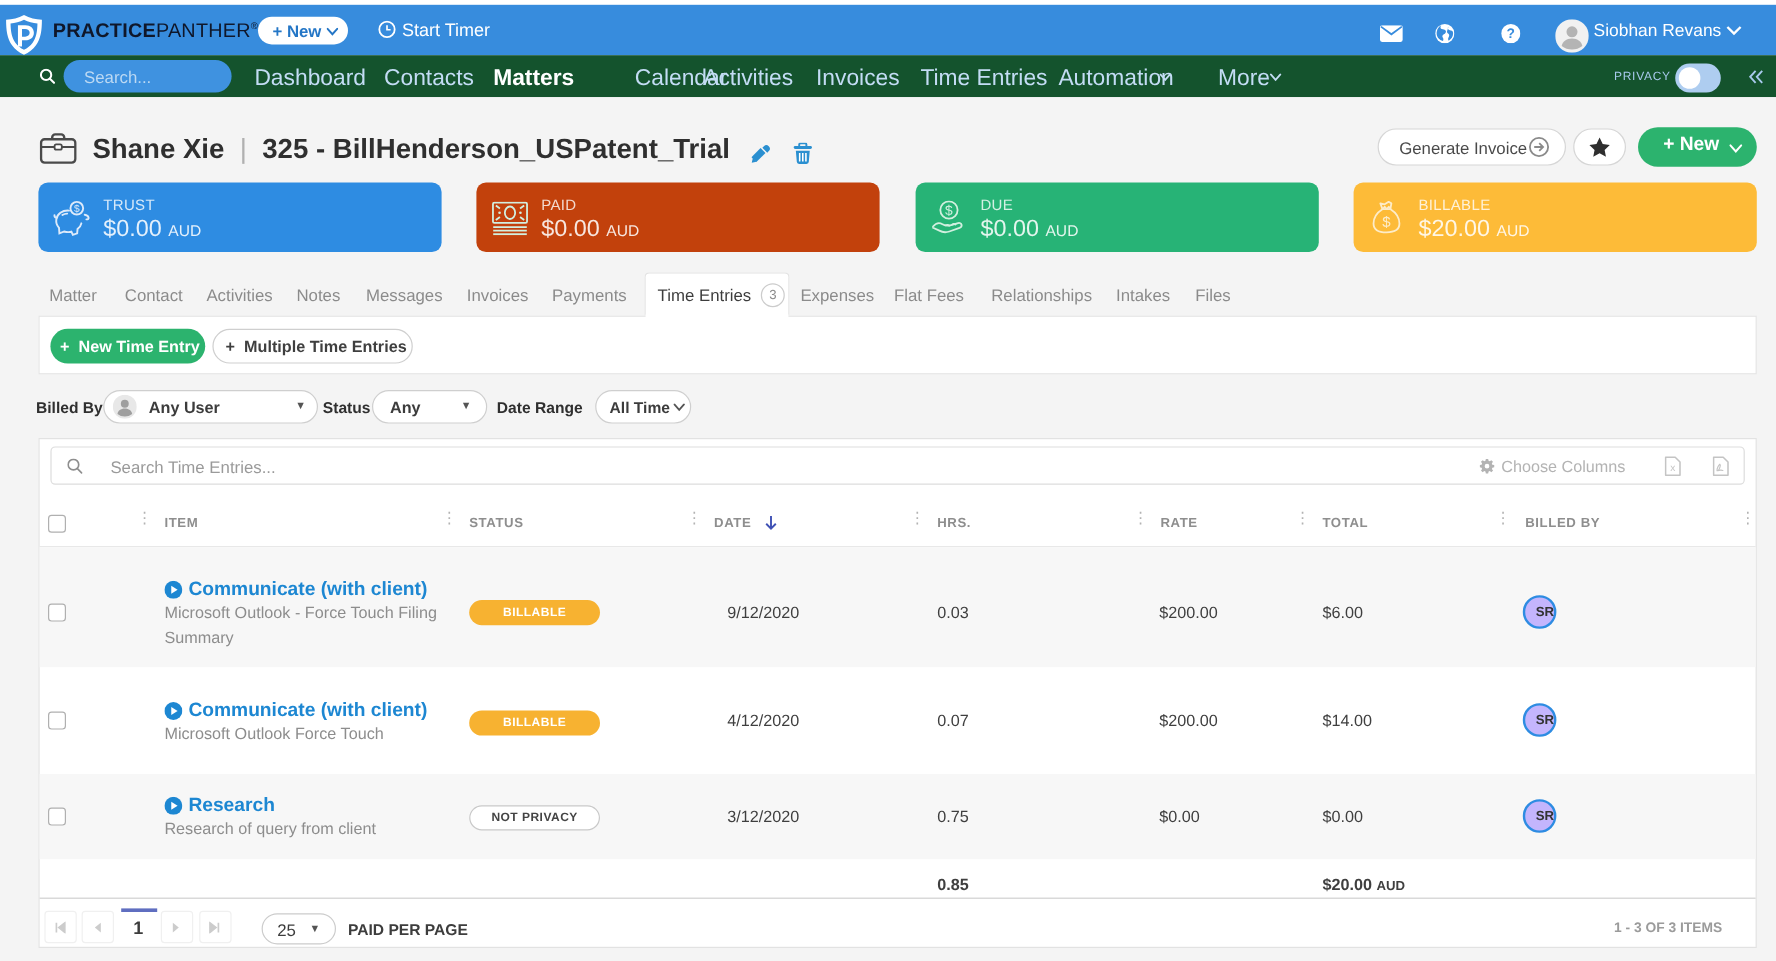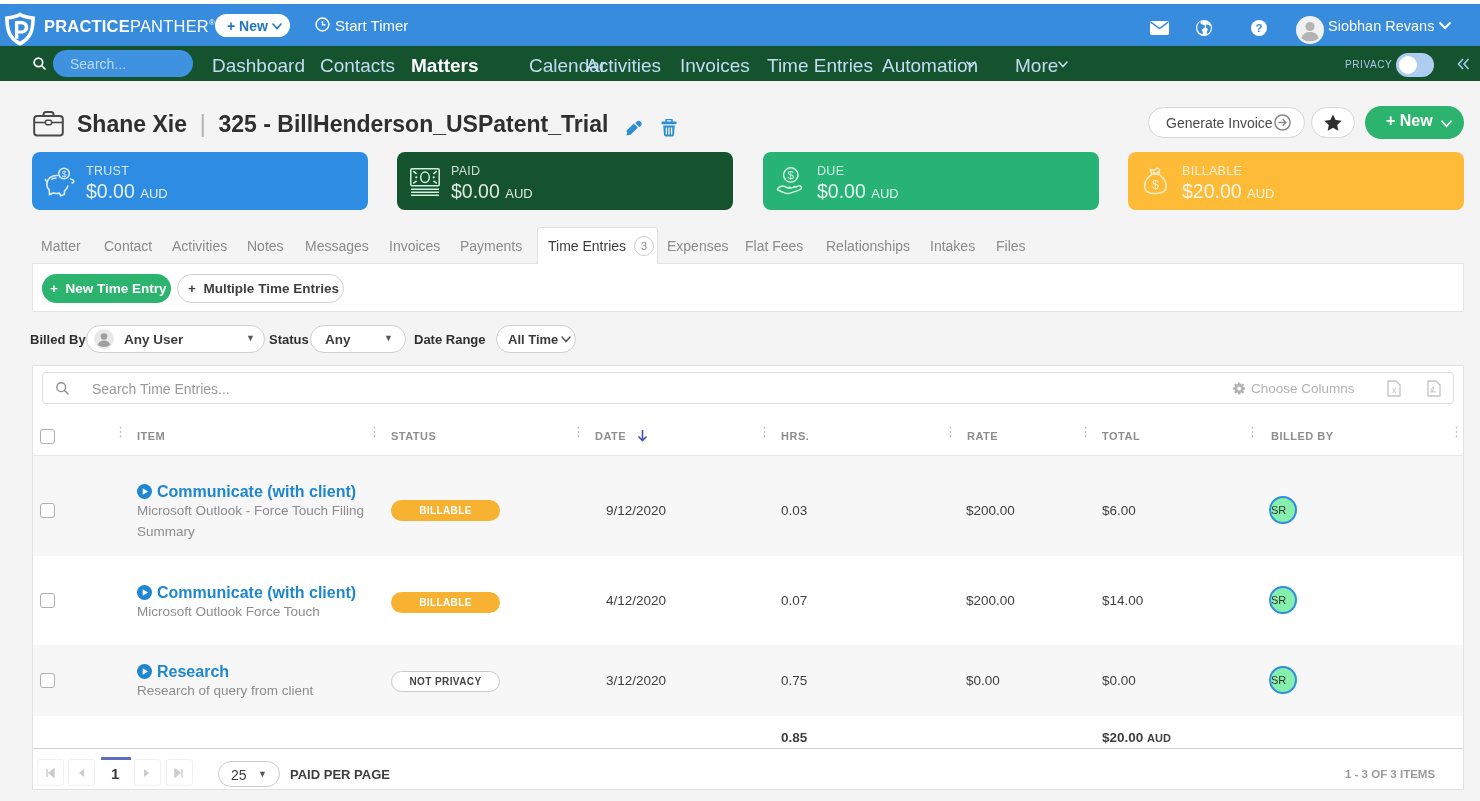--- a/index.html
+++ b/index.html
@@ -16,35 +16,35 @@
 .cardlab{position:absolute;left:54px;top:12px;font-size:12.5px;color:rgba(255,255,255,.8);letter-spacing:.3px;}
 .cardval{position:absolute;left:54px;top:28px;font-size:19.5px;color:rgba(255,255,255,.87);}
 .cardaud{font-size:13px;}
 .tab{position:absolute;top:238px;font-size:14px;color:#8b8b8b;}
 .hlab{position:absolute;top:430px;font-size:11px;font-weight:bold;color:#8e8e8e;letter-spacing:.5px;}
 .kebab{position:absolute;width:3px;color:#b3b3b3;font-size:13px;line-height:4px;}
 .cb{position:absolute;left:40px;width:15px;height:15px;border:1.6px solid #b0b0b0;border-radius:3px;background:#fff;}
 .rowtitle{position:absolute;font-size:16px;font-weight:bold;color:#1d87d2;}
 .rowsub{position:absolute;font-size:13.5px;color:#8d8d8d;}
 .cell{position:absolute;font-size:13.5px;color:#3f3f3f;}
-.sr{position:absolute;left:1269px;width:28px;height:28px;border:2px solid #2e8ce2;border-radius:50%;background:#86efac;font-size:11px;font-weight:normal;color:#333;text-align:left;line-height:24px;}
+.sr{position:absolute;left:1269px;width:28px;height:28px;border:2px solid #2e8ce2;border-radius:50%;background:#c4b5fd;font-size:11px;font-weight:bold;color:#333;text-align:right;line-height:24px;}
 .statpill{position:absolute;left:391px;width:109px;height:21px;border-radius:999px;font-size:10px;font-weight:bold;text-align:center;line-height:21px;letter-spacing:.4px;}
 .billable{background:#f7b231;color:#fff;}
 .notbill{background:#fff;border:1px solid #c9c9c9;color:#444;line-height:19px;}
 .pgbtn{position:absolute;top:759px;width:27px;height:27px;border:1px solid #f0f0f0;border-radius:3px;}
 </style>
 </head>
 <body>
 <div id="topbar" class="abs">
   <svg class="abs" style="left:4px;top:8px;" width="32" height="35" viewBox="0 0 31 34">
     <path d="M15.5 0.4 C10.9 2.9 6.1 4 1 4.3 C1 12.6 1.9 19.8 5.8 25 C8.3 28.3 11.5 30.9 15.5 32.7 C19.5 30.9 22.7 28.3 25.2 25 C29.1 19.8 30 12.6 30 4.3 C24.9 4 20.1 2.9 15.5 0.4 Z" fill="#fff"></path>
     <path d="M15.5 4.3 C12 6 8.4 7 4.6 7.4 C4.7 13.7 5.6 19 8.5 22.9 C10.4 25.4 12.7 27.3 15.5 28.6 C18.3 27.3 20.6 25.4 22.5 22.9 C25.4 19 26.3 13.7 26.4 7.4 C22.6 7 19 6 15.5 4.3 Z" fill="#378cdd"></path>
     <path d="M10.6 8.8 H16.6 C20.8 8.8 23.5 11.2 23.5 14.9 C23.5 18.6 20.8 21 16.6 21 H13.9 V26 H10.6 Z M13.9 11.8 V18 H16.4 C18.6 18 20.1 16.8 20.1 14.9 C20.1 13 18.6 11.8 16.4 11.8 Z" fill="#fff"></path>
   </svg>
-  <div class="abs" style="left:44px;top:13px;font-size:16.5px;color:#ffffff;letter-spacing:.2px;"><b>PRACTICE</b>PANTHER<span style="font-size:8px;vertical-align:7px;">®</span></div>
+  <div class="abs" style="left:44px;top:13px;font-size:16.5px;color:#0f172a;letter-spacing:.2px;"><b>PRACTICE</b>PANTHER<span style="font-size:8px;vertical-align:7px;">®</span></div>
   <div class="abs pill" style="left:215px;top:10px;width:75px;height:23px;background:#fff;"></div>
   <div class="abs" style="left:227px;top:14px;font-size:14px;font-weight:bold;color:#2476c6;">+ New</div>
   <svg class="abs" style="left:272px;top:19px;" width="10" height="7" viewBox="0 0 10 7">
       <path d="M1 1 L5 5.5 L9 1" stroke="#2476c6" stroke-width="1.6" fill="none" stroke-linecap="round"></path>
     </svg>
   <svg class="abs" style="left:315px;top:13px;" width="15" height="15" viewBox="0 0 15 15">
       <circle cx="7.5" cy="7.5" r="6.4" stroke="#fff" stroke-width="1.5" fill="none"></circle>
       <path d="M7.5 4 v3.8 h3" stroke="#fff" stroke-width="1.4" fill="none"></path>
     </svg>
   <div class="abs" style="left:335px;top:13px;font-size:15px;font-weight:normal;color:#fff;">Start Timer</div>
@@ -144,21 +144,21 @@
       <text x="21" y="10.6" text-anchor="middle" font-size="8.5" font-family="Liberation Sans" fill="#ddeafa" stroke="none">$</text>
       <path d="M14.5 9.5 c-5.5-.5-10 2.8-10.6 7.6 c-.3 2.6.6 5 2.3 6.8 l.3 4.6 l4 -1.6 c1.9.6 4 .7 6 .2 l1.2 2.6 l3.6 -1.2 l.3 -3.6 c1.6-1.2 2.8-2.8 3.2-4.8"></path>
       <path d="M3.9 15.5 c-1-.2-1.6-1-1.5-2.2"></path>
       <path d="M27.6 13 c1.6.3 2.8 1 3.2 2.2 c.3 1-.6 1.8-1.8 1.6"></path>
       <path d="M9 13.2 c1.2-.8 2.6-1.2 4-1.2"></path>
       </g>
     </svg>
     <div class="cardlab">TRUST</div>
     <div class="cardval">$0.00 <span class="cardaud">AUD</span></div>
   </div>
-  <div class="card" style="left:397px;background:#14532d;">
+  <div class="card" style="left:397px;background:#c2410c;">
     <svg class="abs" style="left:13px;top:16px;" width="30" height="28" viewBox="0 0 30 28">
       <g stroke="#d2efdf" stroke-width="1.5" fill="none">
       <rect x="0.8" y="0.8" width="28.4" height="17" rx="1.2"></rect>
       <ellipse cx="15" cy="9.3" rx="4.3" ry="5.2"></ellipse>
       <circle cx="6.3" cy="9.3" r="1.1" fill="#d2efdf" stroke="none"></circle>
       <circle cx="23.7" cy="9.3" r="1.1" fill="#d2efdf" stroke="none"></circle>
       <path d="M3.2 3.2 l3.4 2.6 M26.8 3.2 l-3.4 2.6 M3.2 15.4 l3.4-2.6 M26.8 15.4 l-3.4-2.6"></path>
       <path d="M1 21.2 h28 M1 24.2 h28 M1 27.2 h28"></path>
       </g>
     </svg>

